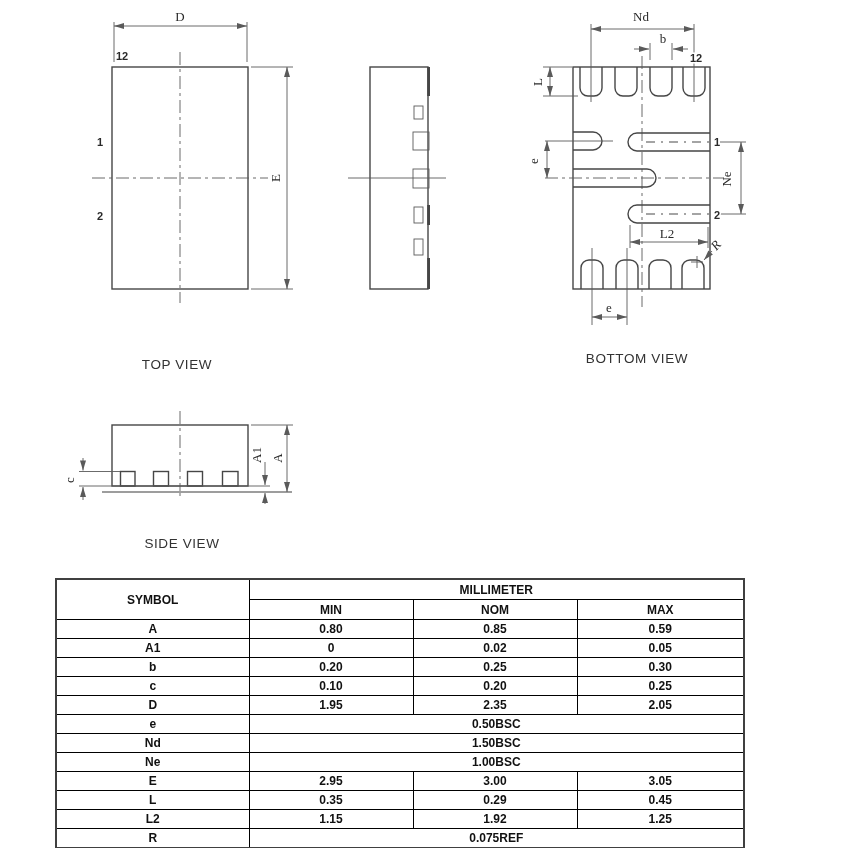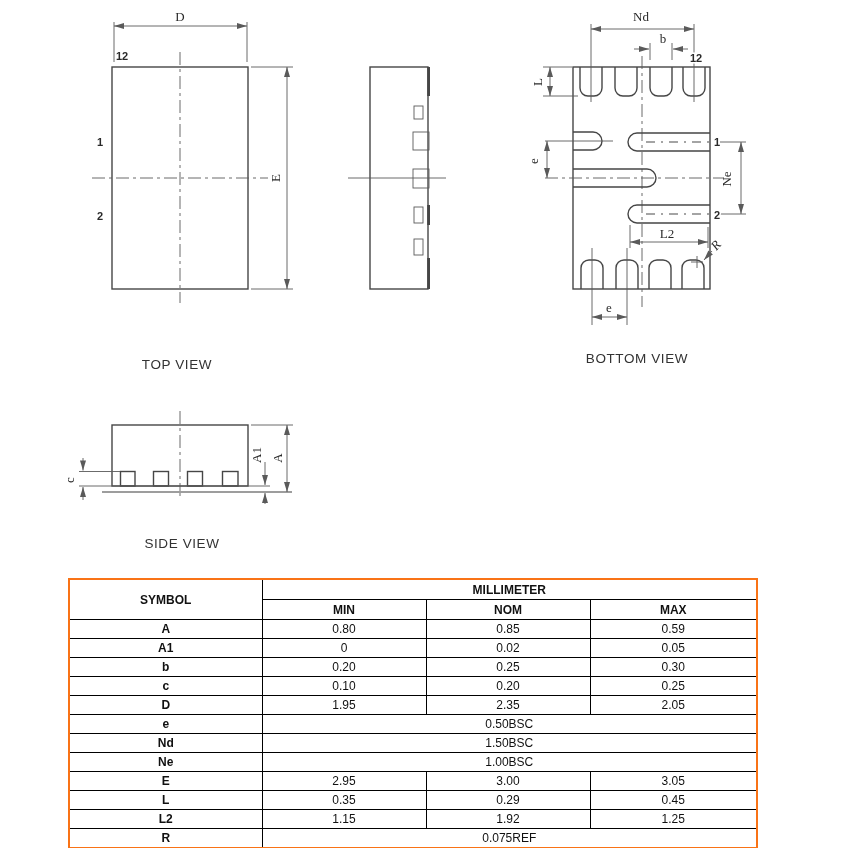--- a/index.html
+++ b/index.html
@@ -16,27 +16,27 @@
   .dsh { fill:none; stroke:#4a4a4a; stroke-width:1.2px; stroke-dasharray:9 6 2 6; }
   .gray{ fill:none; stroke:#9d9d9d; stroke-width:1.8px; }
 
   text.dim { font-family:"Liberation Serif", serif; font-size:13px; fill:#2a2a2a; }
   text.dimI{ font-family:"Liberation Serif", serif; font-size:13px; font-style:italic; fill:#2a2a2a; }
   text.pin { font-family:"Liberation Sans", sans-serif; font-size:11px; font-weight:bold; fill:#2a2a2a;
              paint-order:stroke; stroke:#ffffff; stroke-width:3px; }
   text.cap { font-family:"Liberation Sans", sans-serif; font-size:13.5px; fill:#333333; letter-spacing:0.6px; }
 
   
-  table.dims { position:absolute; left:68px; top:578px; width:688px; height:260px;
-               border-collapse:collapse; table-layout:fixed; border:2px solid #f97316; }
+  table.dims { position:absolute; left:55px; top:578px; width:688px; height:260px;
+               border-collapse:collapse; table-layout:fixed; border:2px solid #404040; }
   table.dims th, table.dims td { border:1px solid #000; padding:0; text-align:center;
                font-family:"Liberation Sans", sans-serif; font-size:12px; color:#111;
                vertical-align:middle; overflow:hidden; white-space:nowrap; }
   table.dims th { font-weight:bold; height:19px; }
-  table.dims td { font-weight:normal; height:18px; }
+  table.dims td { font-weight:bold; height:18px; }
   table.dims td.sym { font-weight:bold; }
 </style>
 </head>
 <body>
 
 <div class="stage">
 
 <svg width="842" height="578" viewBox="0 0 842 578">
   <defs>
     <marker id="arr" markerWidth="12" markerHeight="8" refX="11" refY="4" orient="auto-start-reverse" markerUnits="userSpaceOnUse">

